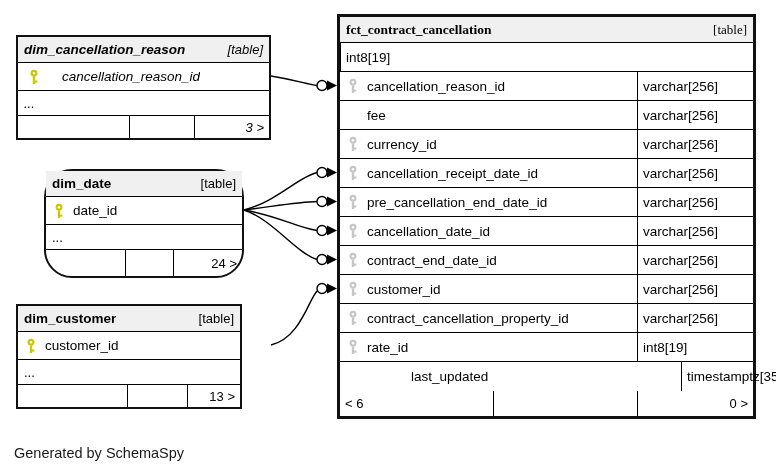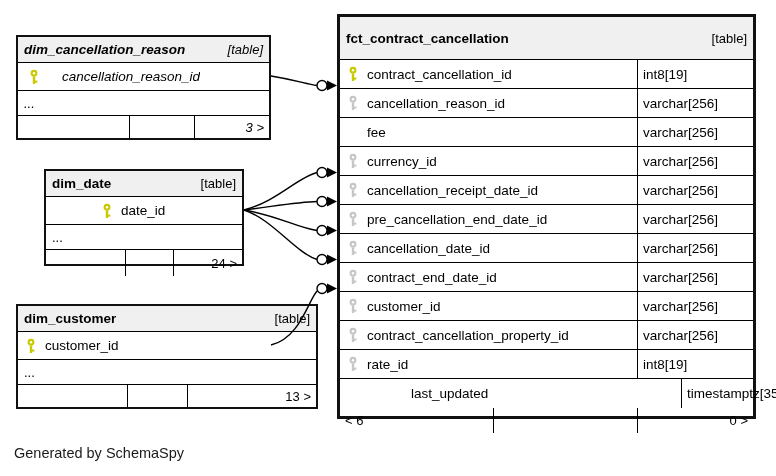--- a/index.html
+++ b/index.html
@@ -41,36 +41,36 @@
   
   #t-reason{left:16px;top:35px;width:255px;height:105px;font-style:italic;}
   #t-reason .tbl-header{height:26px;}
   #t-reason .col-row{height:28px;}
   #t-reason .dots-row{height:25px;}
   #t-reason .ftr{height:22px;}
   #t-reason .ftr .c1{width:112px;}
   #t-reason .ftr .c2{width:65px;}
   #t-reason .name-cell{padding-left:10px;}
   #t-reason .keyicon{margin-right:22px;}
-  #t-date{left:44px;top:169px;width:200px;height:97px;}
+  #t-date{left:44px;top:169px;width:200px;height:109px;border-radius:28px;}
   #t-date .tbl-header{height:26px;}
-  #t-date .col-row{height:28px;padding-left:48px;}
+  #t-date .col-row{height:28px;}
   #t-date .dots-row{height:25px;}
   #t-date .ftr{height:26px;justify-content:space-between;}
   #t-date .ftr .c1{width:80px;}
   #t-date .ftr .c2{width:48px;}
-  #t-customer{left:16px;top:304px;width:302px;height:105px;}
+  #t-customer{left:16px;top:304px;width:226px;height:105px;}
   #t-customer .tbl-header{height:26px;}
   #t-customer .col-row{height:28px;}
   #t-customer .dots-row{height:25px;}
   #t-customer .ftr{height:22px;}
   #t-customer .ftr .c1{width:110px;}
   #t-customer .ftr .c2{width:60px;}
   #t-fct{left:337px;top:14px;width:419px;height:405px;}
-  #t-fct .tbl-header{height:43px;}
+  #t-fct .tbl-header{height:26px;font-family:Liberation Serif, serif;}
   #t-fct .col-row{height:29px;}
   #t-fct .name-cell{flex:0 0 297px;height:100%;}
   #t-fct .type-cell{flex:1;}
   #t-fct .ftr{height:25px;}
   #t-fct .ftr .c1{width:154px;}
   #t-fct .ftr .c2{width:144px;}
 </style>
 </head>
 <body>
 
@@ -154,31 +154,20 @@
     </div>
   </div>
 
   <div class="db-table focus" id="t-fct">
     <div class="tbl-header">
       <span class="tbl-name">fct_contract_cancellation</span>
       <span class="tbl-badge">[table]</span>
     </div>
     <div id="fct-rows">
         <div class="col-row">
-          <div class="name-cell">
-            <span class="keyicon key-primary">
-              <svg width="12" height="16" viewBox="0 0 12 16">
-                <circle class="keyfill" cx="6" cy="4.2" r="3.4"></circle>
-                <circle cx="6" cy="4.2" r="1.2" fill="#fff"></circle>
-                <line class="keystroke" x1="6" y1="7.4" x2="6" y2="15" stroke-width="2.4"></line>
-                <line class="keystroke" x1="6" y1="12.6" x2="9.4" y2="12.6" stroke-width="2"></line>
-              </svg>
-            </span>
-            <span>contract_cancellation_id</span>
-          </div>
           <div class="type-cell">int8[19]</div>
         </div>
         <div class="col-row">
           <div class="name-cell">
             <span class="keyicon key-foreign">
               <svg width="12" height="16" viewBox="0 0 12 16">
                 <circle class="keyfill" cx="6" cy="4.2" r="3.4"></circle>
                 <circle cx="6" cy="4.2" r="1.2" fill="#fff"></circle>
                 <line class="keystroke" x1="6" y1="7.4" x2="6" y2="15" stroke-width="2.4"></line>
                 <line class="keystroke" x1="6" y1="12.6" x2="9.4" y2="12.6" stroke-width="2"></line>

